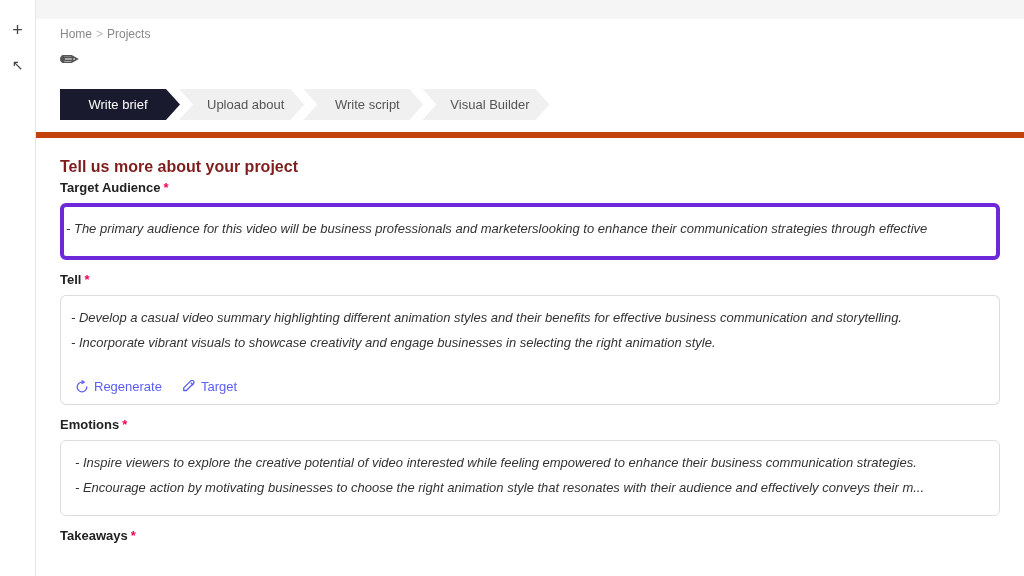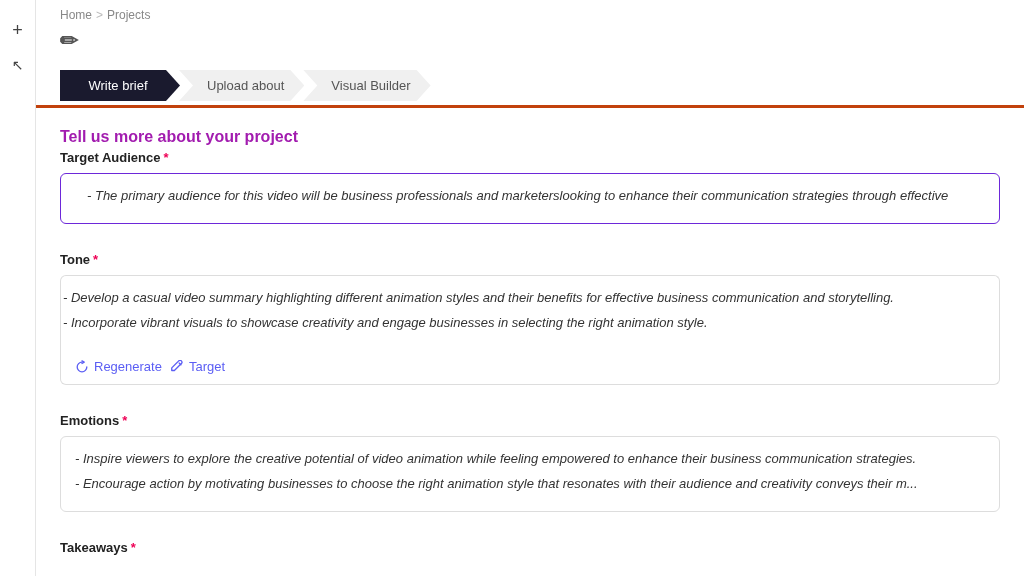--- a/index.html
+++ b/index.html
@@ -35,22 +35,23 @@
     .main {
       flex: 1;
       display: flex;
       flex-direction: column;
       overflow: hidden;
     }
 
     
     .header {
       background: #fff;
-      border-bottom: 3px solid #c2410c;
-      padding: 8px 24px 4px 24px;
+      border-bottom: 6px solid #c2410c;
+      padding: 8px 24px 12px 24px;
+      margin-top: 19px;
     }
 
     .breadcrumb {
       font-size: 12px;
       color: #888;
       margin-bottom: 6px;
       display: flex;
       align-items: center;
       gap: 4px;
     }
@@ -112,67 +113,67 @@
       flex: 1;
       overflow-y: auto;
       padding: 20px 24px;
       background: #fff;
     }
 
     .section-title-main {
       font-size: 16px;
       font-weight: 700;
       margin-bottom: 4px;
-      color: #a21caf;
+      color: #7f1d1d;
     }
 
     .section-subtitle {
       font-size: 12px;
       color: #777;
       margin-bottom: 20px;
     }
 
     .field-group {
-      margin-bottom: 28px;
+      margin-bottom: 12px;
     }
 
     .field-label {
       font-size: 13px;
       font-weight: 600;
       color: #222;
       margin-bottom: 8px;
       display: flex;
       align-items: center;
       gap: 3px;
     }
 
     .required {
       color: #e05;
     }
 
     .field-box {
-      border: 1px solid #6d28d9;
+      border: 4px solid #6d28d9;
       border-radius: 6px;
-      padding: 12px 26px;
+      padding: 12px 2px;
       background: #fff;
       font-size: 13px;
       color: #333;
       line-height: 1.6;
       font-style: italic;
     }
 
     .field-text-line {
       display: block;
       margin-bottom: 4px;
     }
 
     .tone-actions {
       display: flex;
       align-items: center;
-      gap: 8px;
+      gap: 20px;
       padding: 10px 14px;
       border: 1px solid #ddd;
       border-top: none;
       border-radius: 0 0 6px 6px;
       background: #fff;
     }
 
     .action-btn {
       display: flex;
       align-items: center;
@@ -207,21 +208,21 @@
       display: flex;
       align-items: center;
       gap: 3px;
     }
 
     
     .tone-box-top {
       border: 1px solid #ddd;
       border-bottom: none;
       border-radius: 6px 6px 0 0;
-      padding: 12px 2px;
+      padding: 12px 10px;
       background: #fff;
       font-size: 13px;
       color: #333;
       line-height: 1.6;
       font-style: italic;
     }
   </style>
 </head>
 <body>
 
@@ -247,20 +248,23 @@
       </div>
 
       <div class="steps">
         <div class="step active">
           <span>Write brief</span>
         </div>
         <div class="step">
           <span>Upload about</span>
         </div>
         <div class="step">
+          <span>Write script</span>
+        </div>
+        <div class="step">
           <span>Visual Builder</span>
         </div>
       </div>
     </div>
 
     <div class="content">
 
       <div class="section-title-main">Tell us more about your project</div>
 
       <div class="field-group">
@@ -268,21 +272,21 @@
           <span>Target Audience</span>
           <span class="required">*</span>
         </div>
         <div class="field-box">
           <span class="field-text-line">- The primary audience for this video will be business professionals and marketerslooking to enhance their communication strategies through effective</span>
         </div>
       </div>
 
       <div class="field-group">
         <div class="field-label">
-          <span>Tone</span>
+          <span>Tell</span>
           <span class="required">*</span>
         </div>
         <div class="tone-box-top">
           <span class="field-text-line">- Develop a casual video summary highlighting different animation styles and their benefits for effective business communication and storytelling.</span>
           <span class="field-text-line">- Incorporate vibrant visuals to showcase creativity and engage businesses in selecting the right animation style.</span>
         </div>
         <div class="tone-actions">
           <div class="action-btn">
             <svg viewBox="0 0 16 16" fill="none">
               <path d="M13.5 8A5.5 5.5 0 1 1 8 2.5" stroke="#5b5ef4" stroke-width="1.5" stroke-linecap="round"></path>
@@ -299,22 +303,22 @@
           </div>
         </div>
       </div>
 
       <div class="field-group">
         <div class="field-label">
           <span>Emotions</span>
           <span class="required">*</span>
         </div>
         <div class="emotions-box">
-          <span class="field-text-line">- Inspire viewers to explore the creative potential of video animation while feeling empowered to enhance their business communication strategies.</span>
-          <span class="field-text-line">- Encourage action by motivating businesses to choose the right animation style that resonates with their audience and creativity conveys their m...</span>
+          <span class="field-text-line">- Inspire viewers to explore the creative potential of video interested while feeling empowered to enhance their business communication strategies.</span>
+          <span class="field-text-line">- Encourage action by motivating businesses to choose the right animation style that resonates with their audience and effectively conveys their m...</span>
         </div>
       </div>
 
       <div class="field-group">
         <div class="takeaways-title">
           <span>Takeaways</span>
           <span class="required">*</span>
         </div>
 
       </div>

